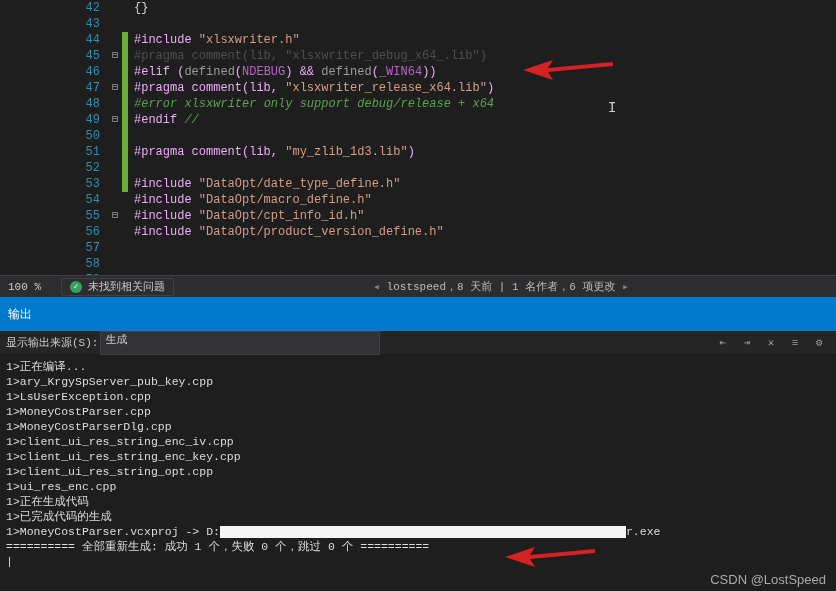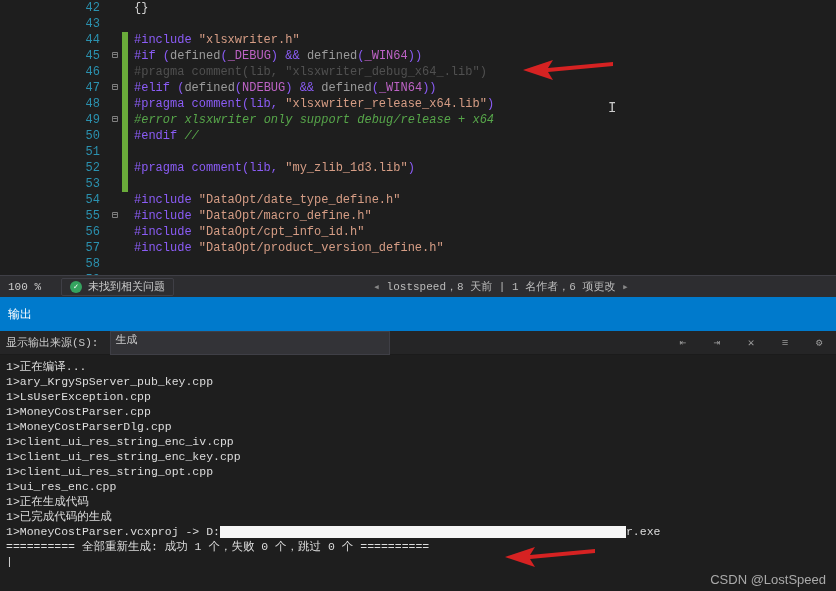--- a/index.html
+++ b/index.html
@@ -44,21 +44,21 @@
 .change-bar div { height: 16px; }
 .change-bar .mod { background: #6aab3a; }
 .code-area {
   flex: 1;
   background: #1e1e1e;
   padding-left: 6px;
   position: relative;
 }
 .code-area .line { height: 16px; line-height: 16px; white-space: pre; }
 .kw { color: #9b9b9b; }
-.pp { color: #8b5cf6; }
+.pp { color: #f0abfc; }
 .macro { color: #bd63c5; }
 .str { color: #d69d85; }
 .cmt { color: #57a64a; font-style: italic; }
 .cmt-dim { color: #505050; }
 .fn { color: #d4d4d4; }
 .statusbar {
   height: 22px;
   background: #2d2d30;
   border-top: 1px solid #3f3f46;
   display: flex;
@@ -96,21 +96,21 @@
   align-items: center;
   padding: 17px 8px;
   font-size: 12px;
 }
 .output-toolbar {
   background: #252526;
   height: 24px;
   display: flex;
   align-items: center;
   padding: 0 6px;
-  gap: 12px;
+  gap: 2px;
   border-bottom: 1px solid #1b1b1b;
 }
 .output-label { color: #ccc; font-size: 11px; }
 .output-select {
   background: #333337;
   border: 1px solid #3f3f46;
   color: #ccc;
   font-size: 11px;
   height: 24px;
   width: 280px;
@@ -212,21 +212,20 @@
       <div></div>
     </div>
   <div class="code-area" id="code">
     <span class="cursor-ibeam" style="left:480px; top:100px;">I</span>
     <svg class="arrow-red" style="left:390px; top:52px;" viewBox="0 0 100 30">
       <path d="M95 10 L30 16 L35 8 L5 18 L35 28 L30 20 L95 14 Z" fill="#d62222"></path>
     </svg>
   <div class="line"><span class="fn">{}</span></div>
       <div class="line"></div>
       <div class="line"><span class="pp">#include </span><span class="str">"xlsxwriter.h"</span></div>
-      <div class="line"><span class="pp">#if (</span><span class="kw">defined</span><span class="pp">(</span><span class="macro">_DEBUG</span><span class="pp">) &amp;&amp; </span><span class="kw">defined</span><span class="pp">(</span><span class="macro">_WIN64</span><span class="pp">))</span></div>
       <div class="line"><span class="cmt-dim">#pragma comment(lib, "xlsxwriter_debug_x64_.lib")</span></div>
       <div class="line"><span class="pp">#elif (</span><span class="kw">defined</span><span class="pp">(</span><span class="macro">NDEBUG</span><span class="pp">) &amp;&amp; </span><span class="kw">defined</span><span class="pp">(</span><span class="macro">_WIN64</span><span class="pp">))</span></div>
       <div class="line"><span class="pp">#pragma comment(lib, </span><span class="str">"xlsxwriter_release_x64.lib"</span><span class="pp">)</span></div>
       <div class="line"><span class="cmt">#error</span><span class="cmt"> xlsxwriter only support debug/release + x64</span></div>
       <div class="line"><span class="pp">#endif </span><span class="cmt">//</span></div>
       <div class="line"></div>
       <div class="line"><span class="pp">#pragma comment(lib, </span><span class="str">"my_zlib_1d3.lib"</span><span class="pp">)</span></div>
       <div class="line"></div>
       <div class="line"><span class="pp">#include </span><span class="str">"DataOpt/date_type_define.h"</span></div>
       <div class="line"><span class="pp">#include </span><span class="str">"DataOpt/macro_define.h"</span></div>

